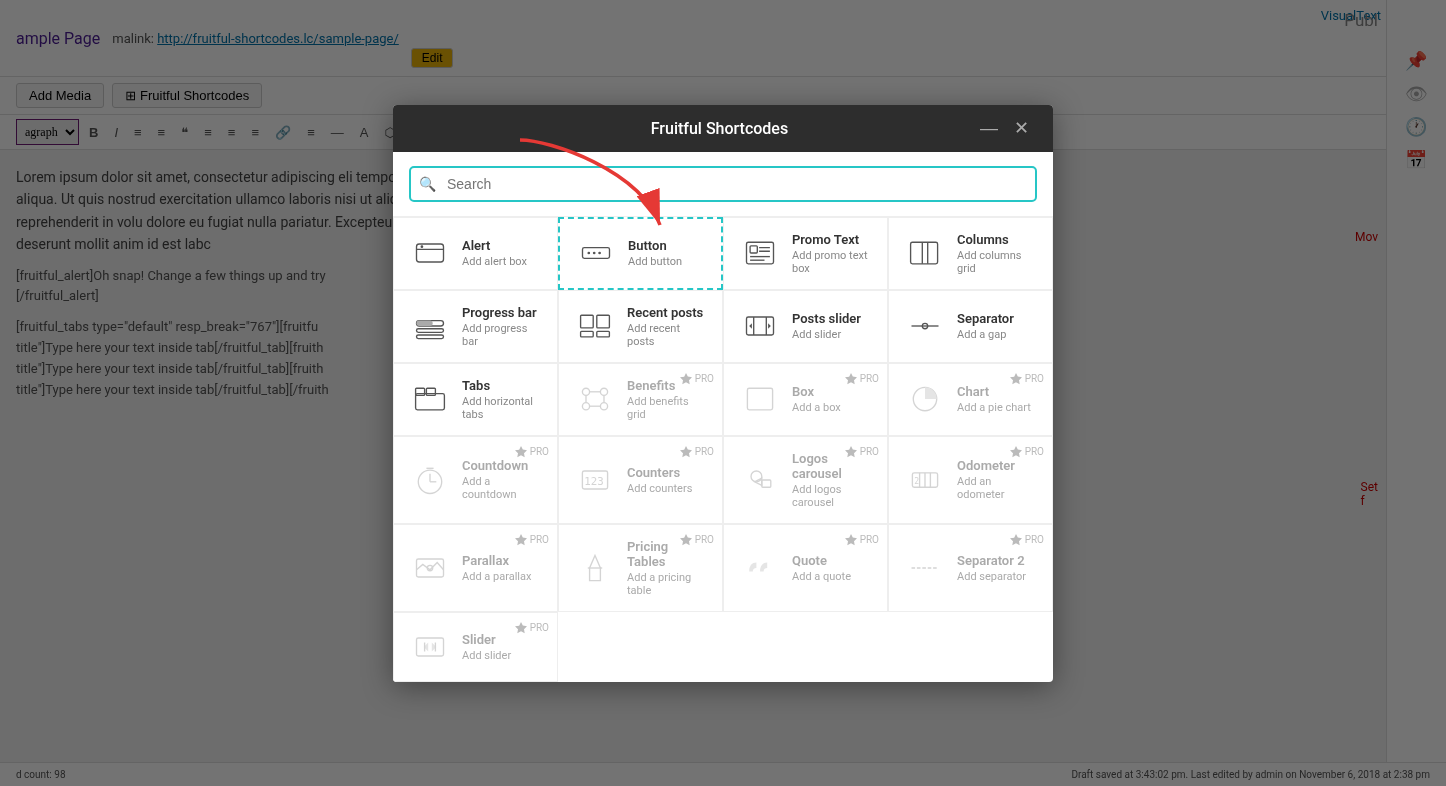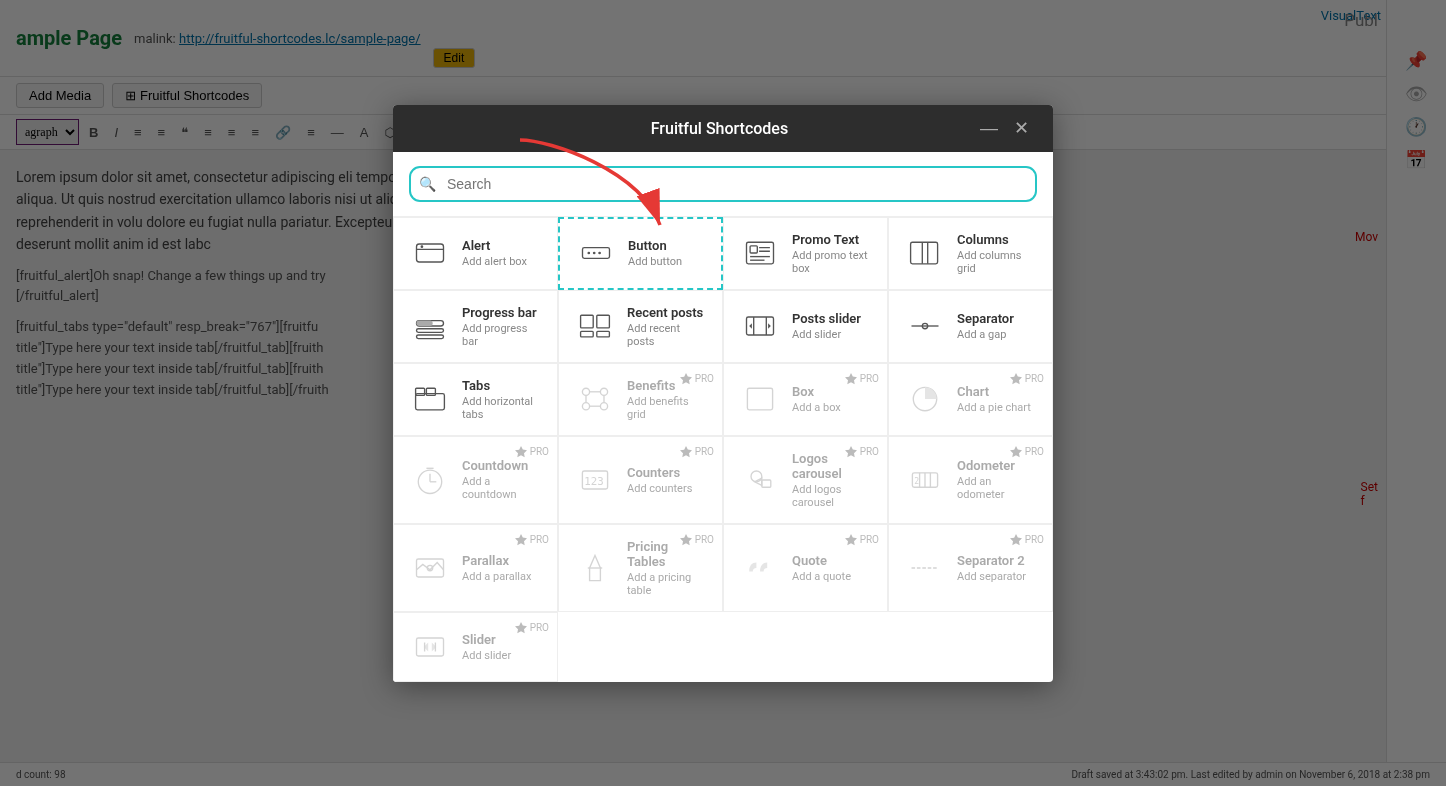--- a/index.html
+++ b/index.html
@@ -23,23 +23,23 @@
     .wp-top-bar {
       background: #fff;
       border-bottom: 1px solid #ddd;
       padding: 8px 16px;
       display: flex;
       align-items: center;
       gap: 12px;
     }
 
     .wp-page-title {
-      font-size: 20px;
-      font-weight: 700;
-      color: #15803d;
+      font-size: 16px;
+      font-weight: 400;
+      color: #4c1d95;
     }
 
     .wp-permalink {
       font-size: 13px;
       color: #555;
     }
 
     .wp-permalink a {
       color: #0073aa;
       text-decoration: underline;
@@ -221,21 +221,21 @@
     .modal-search-area {
       padding: 14px 16px;
       background: #fff;
       border-bottom: 1px solid #eee;
     }
 
     .modal-search-input {
       width: 100%;
       padding: 8px 14px 8px 36px;
       border: 2px solid #26c6c6;
-      border-radius: 11px;
+      border-radius: 5px;
       font-size: 14px;
       outline: none;
     }
 
     .modal-search-wrapper {
       position: relative;
     }
 
     .modal-search-icon {
       position: absolute;

